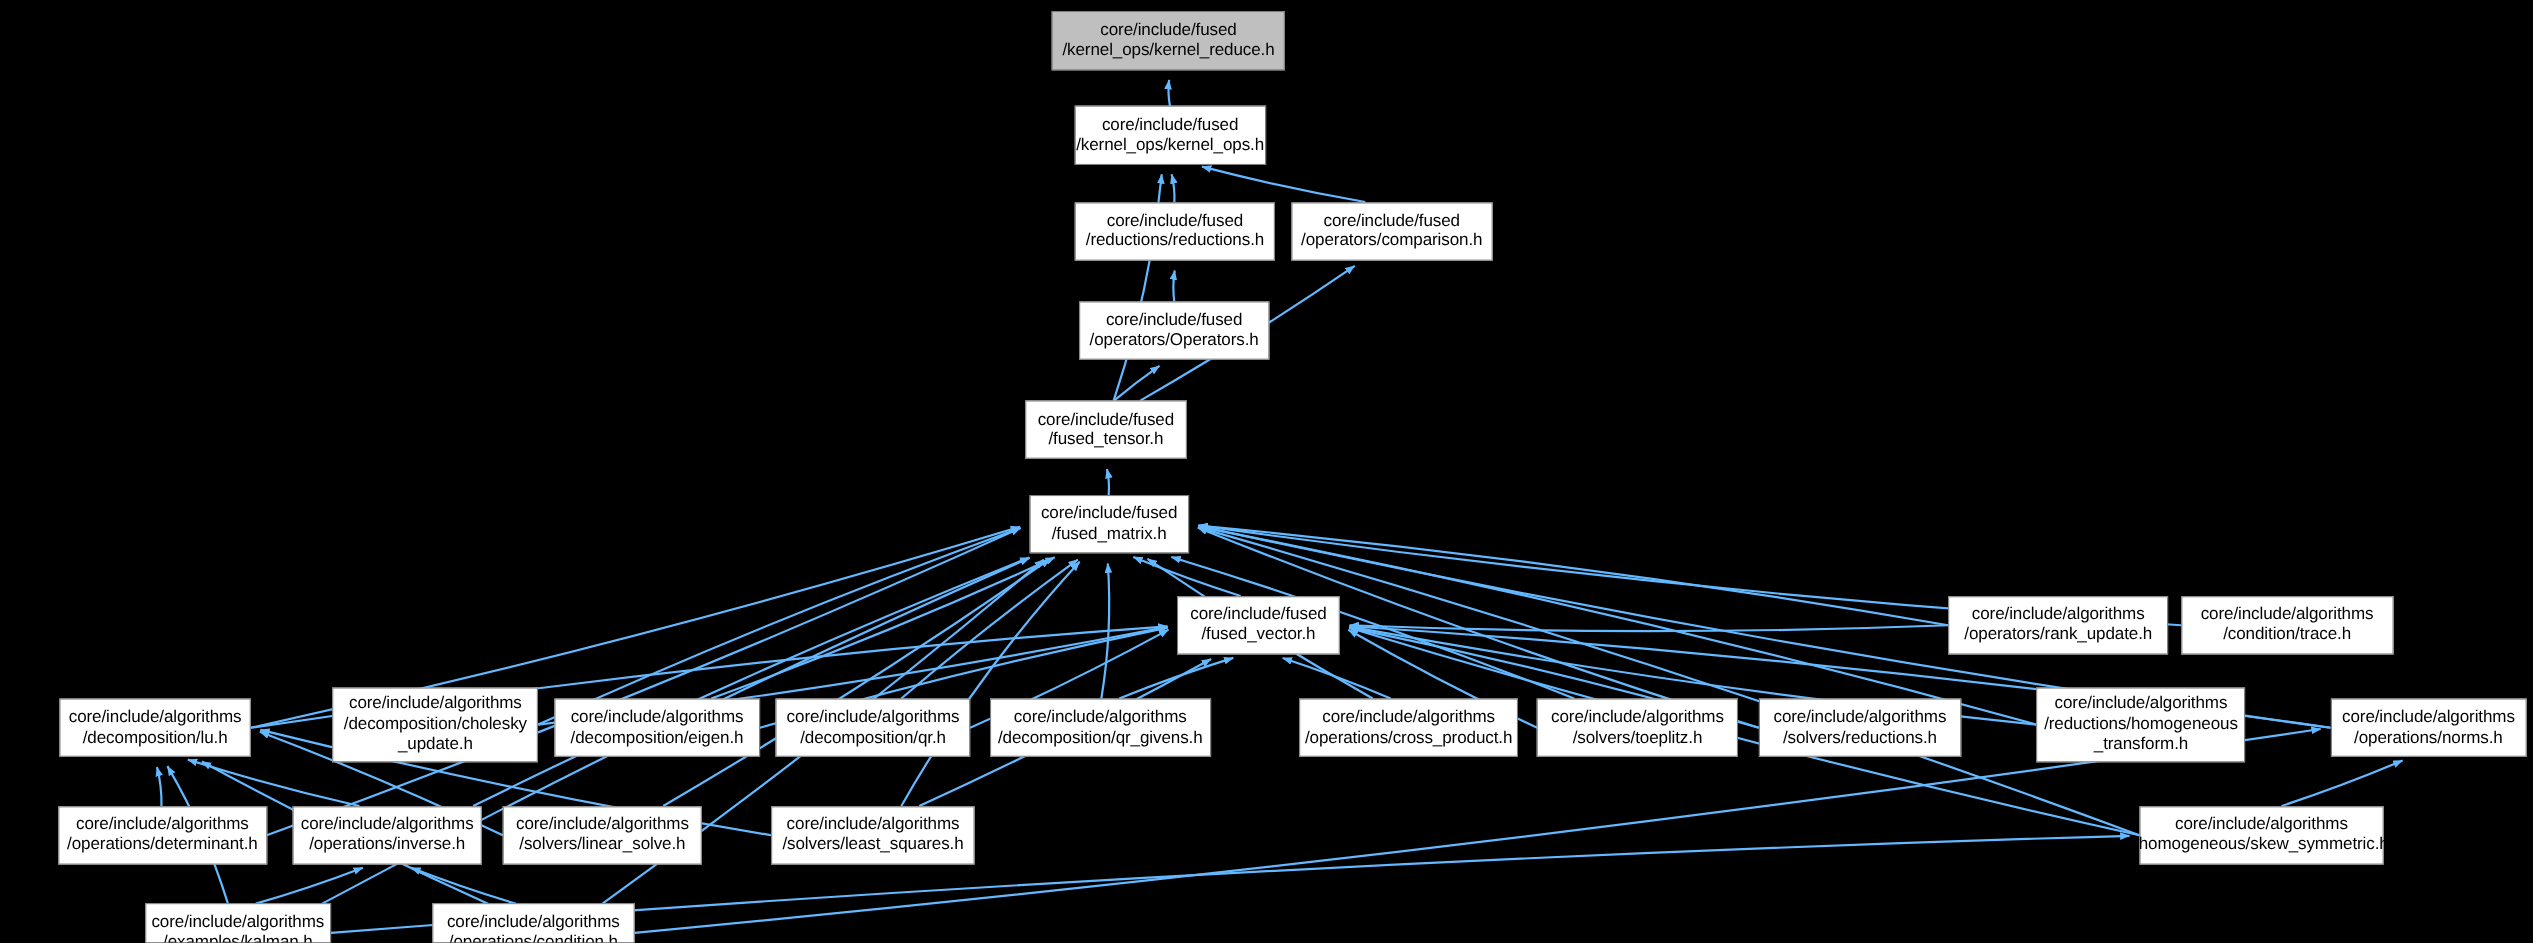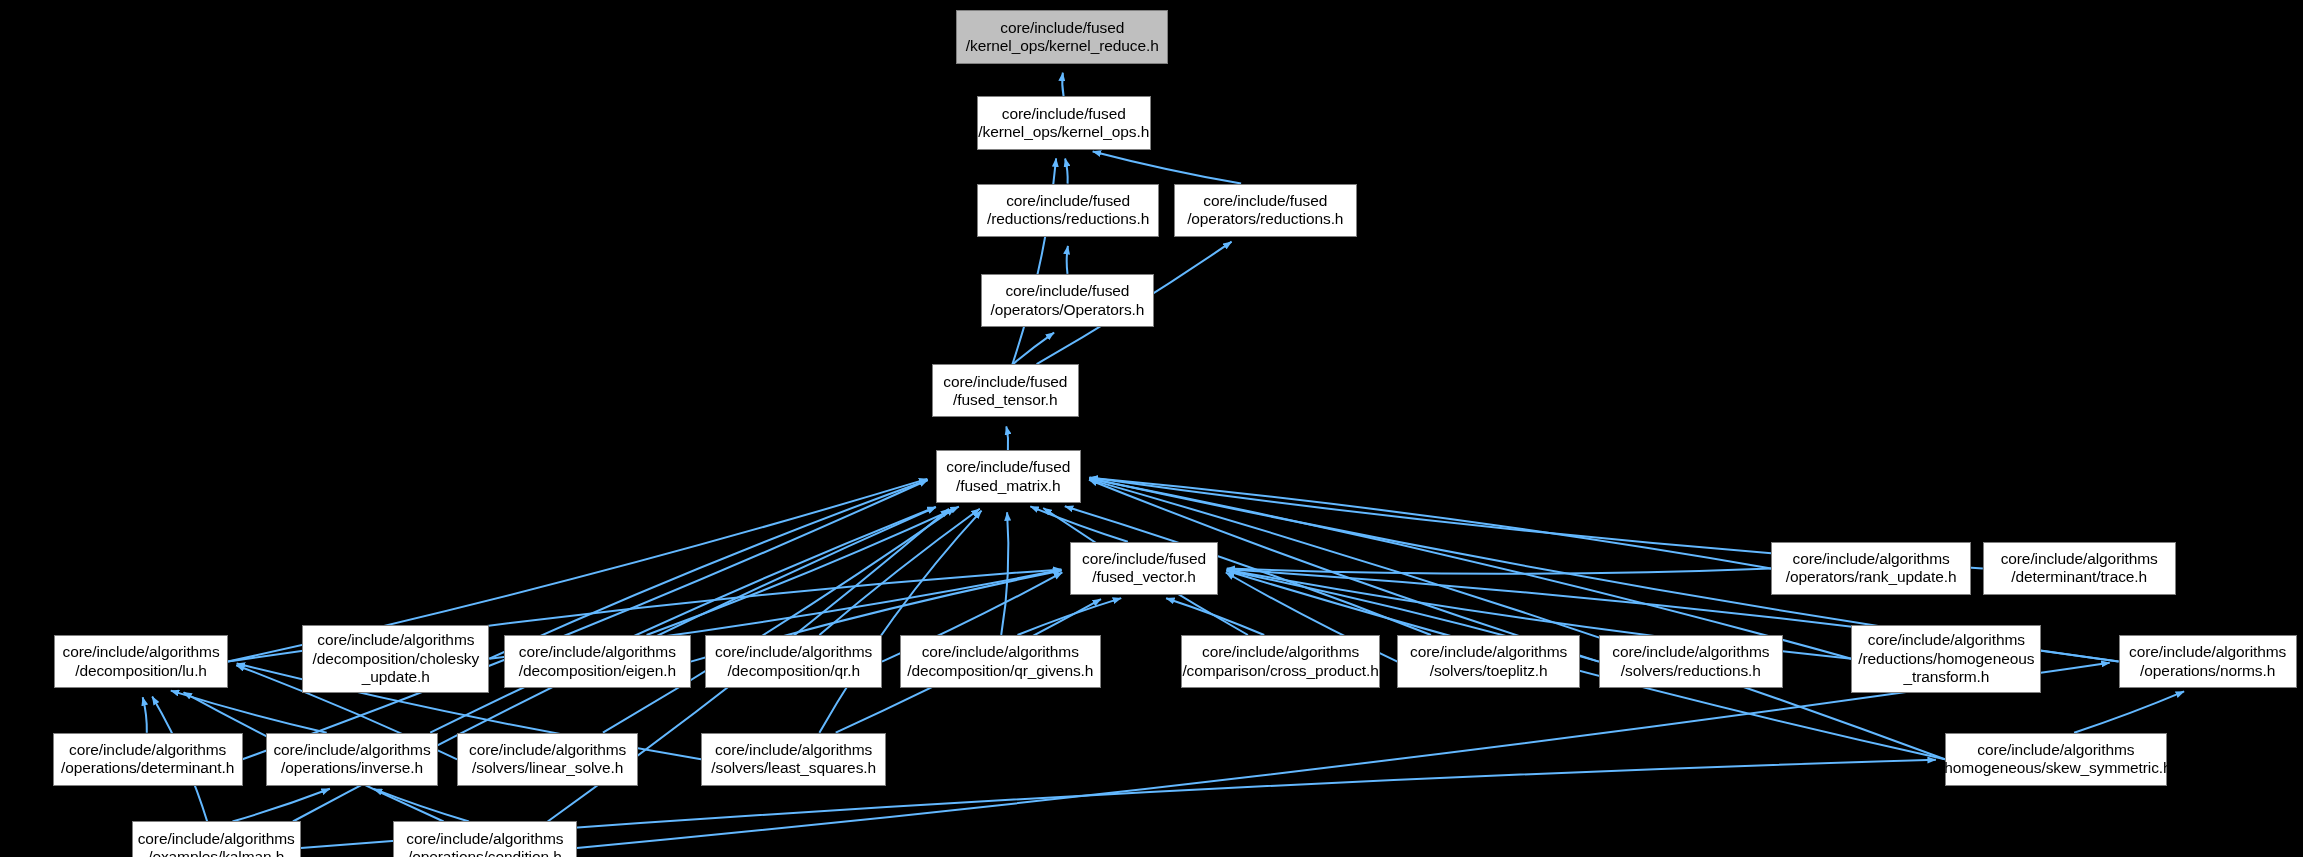--- a/index.html
+++ b/index.html
@@ -109,33 +109,33 @@
         <path d="M 468.9 821.5 Q 420.7 807.2 373.8 788.9" fill="none" stroke="#63b8ff" stroke-width="2" marker-end="url(#arrowhead)"></path>
         <path d="M 576.9 848.1 Q 1345.7 775.6 2109.7 662.7" fill="none" stroke="#63b8ff" stroke-width="2" marker-end="url(#arrowhead)"></path>
         <path d="M 300.9 848.1 Q 1117.3 783.7 1935.9 759.8" fill="none" stroke="#63b8ff" stroke-width="2" marker-end="url(#arrowhead)"></path>
         <path d="M 2074.1 732.7 Q 2129.9 714.3 2184.1 691.4" fill="none" stroke="#63b8ff" stroke-width="2" marker-end="url(#arrowhead)"></path>
       </g>
   </svg>
   <div id="nodes-layer">
       <div class="node root" style="left: 956.46px; top: 10.44px; width: 211.7px; height: 53.28px;"><span class="node-label">core/include/fused</span><span class="node-label">/kernel_ops/kernel_reduce.h</span></div>
       <div class="node" style="left: 976.9px; top: 96.28px; width: 173.74px; height: 53.28px;"><span class="node-label">core/include/fused</span><span class="node-label">/kernel_ops/kernel_ops.h</span></div>
       <div class="node" style="left: 976.9px; top: 183.6px; width: 182.5px; height: 53.28px;"><span class="node-label">core/include/fused</span><span class="node-label">/reductions/reductions.h</span></div>
-      <div class="node" style="left: 1174px; top: 183.6px; width: 182.5px; height: 53.28px;"><span class="node-label">core/include/fused</span><span class="node-label">/operators/reductions.h</span></div>
+      <div class="node" style="left: 1174px; top: 183.6px; width: 182.5px; height: 53.28px;"><span class="node-label">core/include/fused</span><span class="node-label">/operators/comparison.h</span></div>
       <div class="node" style="left: 981.28px; top: 273.88px; width: 172.28px; height: 53.28px;"><span class="node-label">core/include/fused</span><span class="node-label">/operators/Operators.h</span></div>
       <div class="node" style="left: 931.64px; top: 364.16px; width: 147.46px; height: 53.28px;"><span class="node-label">core/include/fused</span><span class="node-label">/fused_tensor.h</span></div>
       <div class="node" style="left: 936.02px; top: 450px; width: 144.54px; height: 53.28px;"><span class="node-label">core/include/fused</span><span class="node-label">/fused_matrix.h</span></div>
       <div class="node" style="left: 1070.34px; top: 541.76px; width: 147.46px; height: 53.28px;"><span class="node-label">core/include/fused</span><span class="node-label">/fused_vector.h</span></div>
       <div class="node" style="left: 1771.14px; top: 541.76px; width: 200.02px; height: 53.28px;"><span class="node-label">core/include/algorithms</span><span class="node-label">/operators/rank_update.h</span></div>
-      <div class="node" style="left: 1982.84px; top: 541.76px; width: 192.72px; height: 53.28px;"><span class="node-label">core/include/algorithms</span><span class="node-label">/determinant/trace.h</span></div>
+      <div class="node" style="left: 1982.84px; top: 541.76px; width: 192.72px; height: 53.28px;"><span class="node-label">core/include/algorithms</span><span class="node-label">/condition/trace.h</span></div>
       <div class="node" style="left: 54.18px; top: 635px; width: 173.74px; height: 53.28px;"><span class="node-label">core/include/algorithms</span><span class="node-label">/decomposition/lu.h</span></div>
       <div class="node" style="left: 302.38px; top: 624.64px; width: 186.88px; height: 68.08px;"><span class="node-label">core/include/algorithms</span><span class="node-label">/decomposition/cholesky</span><span class="node-label">_update.h</span></div>
       <div class="node" style="left: 503.86px; top: 635px; width: 186.88px; height: 53.28px;"><span class="node-label">core/include/algorithms</span><span class="node-label">/decomposition/eigen.h</span></div>
       <div class="node" style="left: 705.34px; top: 635px; width: 176.66px; height: 53.28px;"><span class="node-label">core/include/algorithms</span><span class="node-label">/decomposition/qr.h</span></div>
       <div class="node" style="left: 899.52px; top: 635px; width: 201.48px; height: 53.28px;"><span class="node-label">core/include/algorithms</span><span class="node-label">/decomposition/qr_givens.h</span></div>
-      <div class="node" style="left: 1181.3px; top: 635px; width: 198.56px; height: 53.28px;"><span class="node-label">core/include/algorithms</span><span class="node-label">/comparison/cross_product.h</span></div>
+      <div class="node" style="left: 1181.3px; top: 635px; width: 198.56px; height: 53.28px;"><span class="node-label">core/include/algorithms</span><span class="node-label">/operations/cross_product.h</span></div>
       <div class="node" style="left: 1397.38px; top: 635px; width: 182.5px; height: 53.28px;"><span class="node-label">core/include/algorithms</span><span class="node-label">/solvers/toeplitz.h</span></div>
       <div class="node" style="left: 1598.86px; top: 635px; width: 183.96px; height: 53.28px;"><span class="node-label">core/include/algorithms</span><span class="node-label">/solvers/reductions.h</span></div>
       <div class="node" style="left: 1851.44px; top: 624.64px; width: 189.8px; height: 68.08px;"><span class="node-label">core/include/algorithms</span><span class="node-label">/reductions/homogeneous</span><span class="node-label">_transform.h</span></div>
       <div class="node" style="left: 2118.62px; top: 635px; width: 178.12px; height: 53.28px;"><span class="node-label">core/include/algorithms</span><span class="node-label">/operations/norms.h</span></div>
       <div class="node" style="left: 52.72px; top: 732.68px; width: 189.8px; height: 53.28px;"><span class="node-label">core/include/algorithms</span><span class="node-label">/operations/determinant.h</span></div>
       <div class="node" style="left: 265.88px; top: 732.68px; width: 172.28px; height: 53.28px;"><span class="node-label">core/include/algorithms</span><span class="node-label">/operations/inverse.h</span></div>
       <div class="node" style="left: 457.14px; top: 732.68px; width: 181.04px; height: 53.28px;"><span class="node-label">core/include/algorithms</span><span class="node-label">/solvers/linear_solve.h</span></div>
       <div class="node" style="left: 700.96px; top: 732.68px; width: 185.42px; height: 53.28px;"><span class="node-label">core/include/algorithms</span><span class="node-label">/solvers/least_squares.h</span></div>
       <div class="node" style="left: 1944.88px; top: 732.68px; width: 221.92px; height: 53.28px;"><span class="node-label">core/include/algorithms</span><span class="node-label">/homogeneous/skew_symmetric.h</span></div>
       <div class="node" style="left: 131.56px; top: 821.48px; width: 169.36px; height: 53.28px;"><span class="node-label">core/include/algorithms</span><span class="node-label">/examples/kalman.h</span></div>

